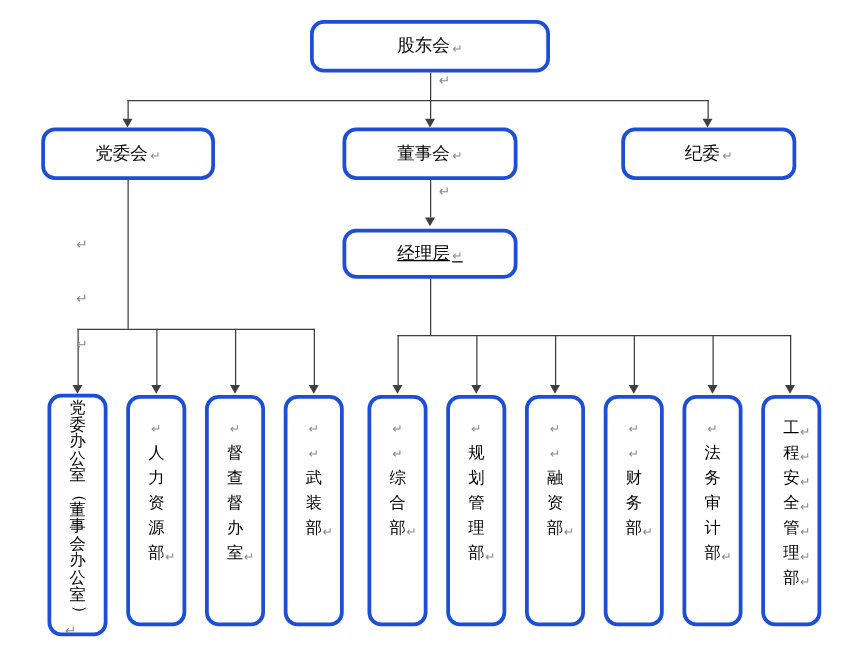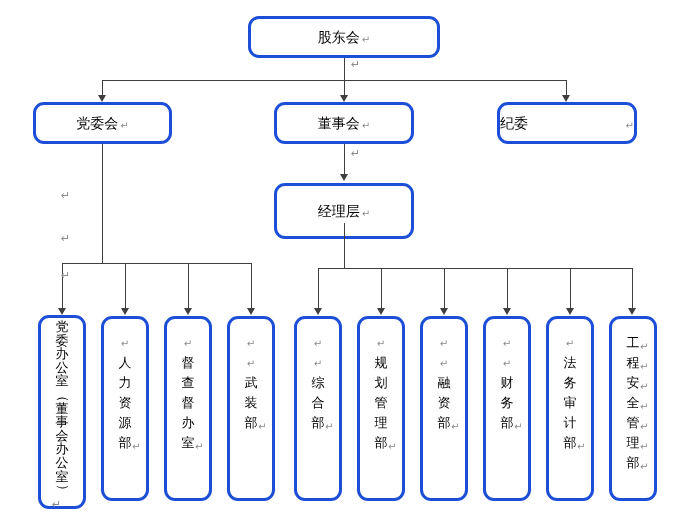--- a/index.html
+++ b/index.html
@@ -72,26 +72,26 @@
   </div>
 
   <div class="node h-node" style="left:33px; top:102px; width:139px; height:42px;">
     <span class="label">党委会</span>
       <span class="pilcrow inline">↵</span>
   </div>
   <div class="node h-node" style="left:274px; top:102px; width:140px; height:42px;text-align:right;">
     <span class="label">董事会</span>
       <span class="pilcrow inline">↵</span>
   </div>
-  <div class="node h-node" style="left:497px; top:102px; width:140px; height:42px;justify-content:space-between;">
+  <div class="node h-node" style="left:497px; top:102px; width:140px; height:42px;">
     <span class="label">纪委</span>
       <span class="pilcrow inline">↵</span>
   </div>
 
-  <div class="node h-node" style="left:274px; top:183px; width:140px; height:56px;">
+  <div class="node h-node" style="left:274px; top:183px; width:140px; height:40px;text-decoration:underline;">
     <span class="label">经理层</span>
       <span class="pilcrow inline">↵</span>
   </div>
 
   <div>
       <div class="node v-node tall" style="left: 38px;">
         <div class="vcol">
           <div class="vrow"><span class="vchar">党</span></div>
           <div class="vrow"><span class="vchar">委</span></div>
           <div class="vrow"><span class="vchar">办</span></div>

